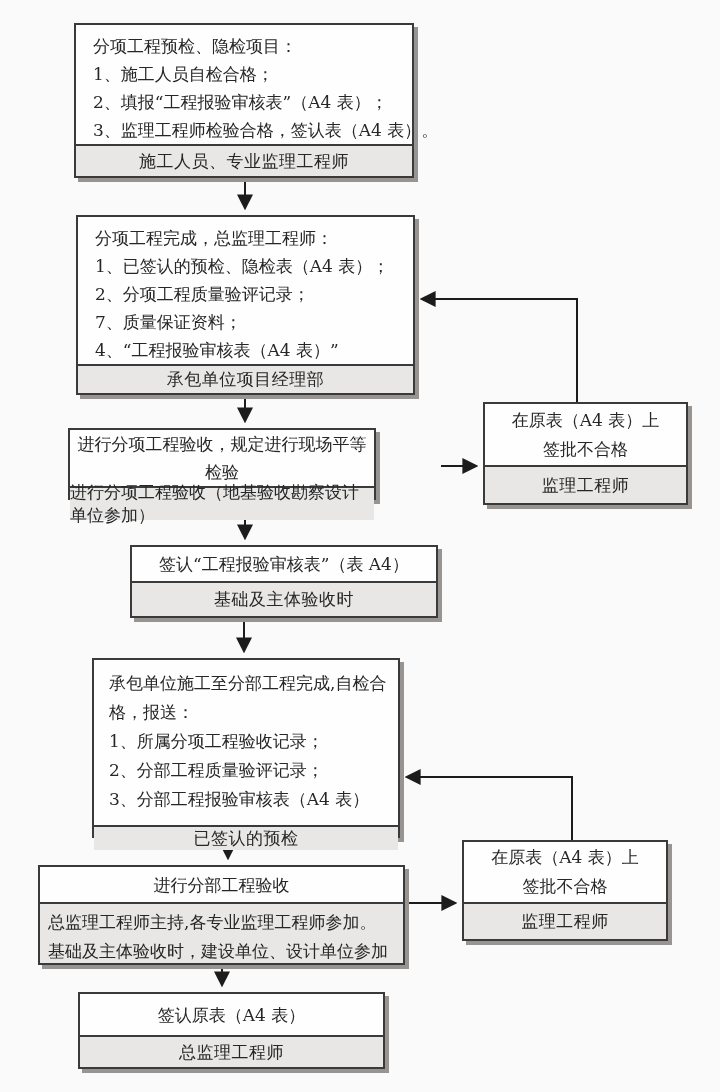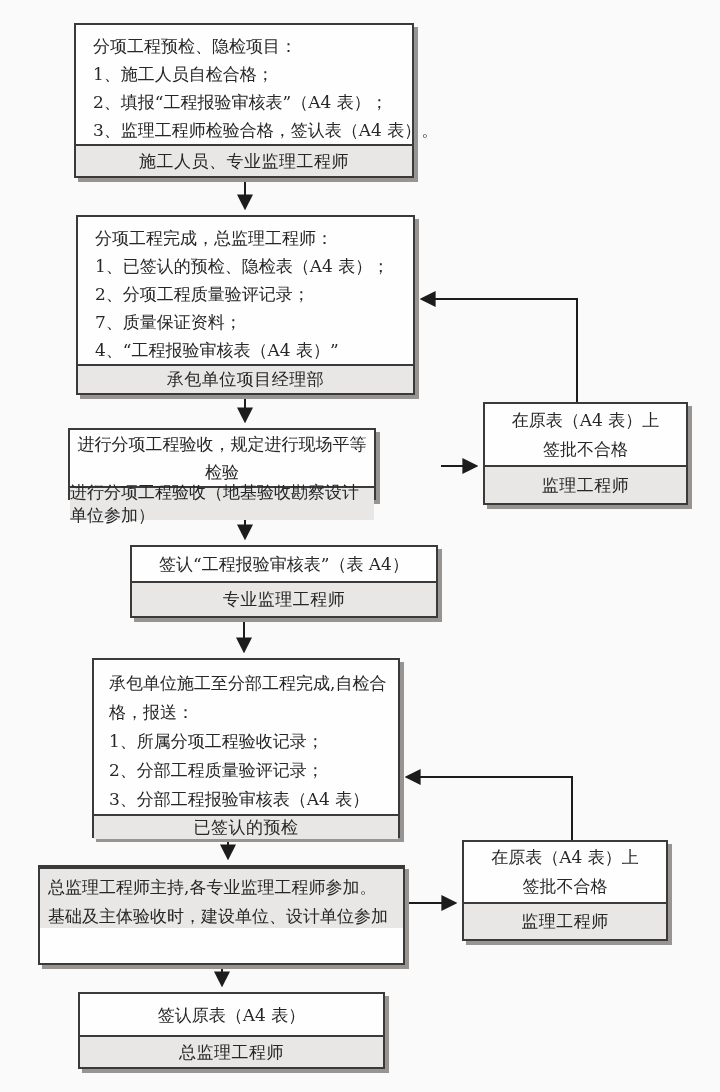--- a/index.html
+++ b/index.html
@@ -77,34 +77,35 @@
   <div class="node" style="left:483px;top:402px;width:205px;height:103px;">
     <div class="node-body body-center" style="flex-direction:column;line-height:29px;">
       <div class="tline">在原表（A4 表）上</div>
       <div class="tline">签批不合格</div>
     </div>
     <div class="node-actor" style="height:38px;">监理工程师</div>
   </div>
 
   <div class="node" style="left:90px;top:545px;width:308px;height:73px;margin-left:40px;">
     <div class="node-body body-center">签认“工程报验审核表”（表 A4）</div>
-    <div class="node-actor" style="height:35px;">专业监理工程师</div>
+    <div class="node-actor" style="height:35px;">基础及主体验收时</div>
   </div>
 
   <div class="node" style="left:92px;top:658px;width:308px;height:180px;">
-    <div class="node-body body-list" style="padding:9px 8px 0 15px;line-height:29px;border-radius:14px;">
+    <div class="node-body body-list" style="padding:9px 8px 11px 15px;line-height:29px;border-radius:14px;">
       <div class="tline wrap">承包单位施工至分部工程完成,自检合格，报送：</div>
       <div class="tline">1、所属分项工程验收记录；</div>
       <div class="tline">2、分部工程质量验评记录；</div>
       <div class="tline">3、分部工程报验审核表（A4 表）</div>
     </div>
     <div class="node-actor" style="height:35px;">已签认的预检</div>
   </div>
 
   <div class="node" style="left:38px;top:865px;width:367px;height:100px;">
+    <div class="node-body body-center">进行分部工程验收</div>
     <div class="node-actor multiline" style="height:61px;">总监理工程师主持,各专业监理工程师参加。基础及主体验收时，建设单位、设计单位参加</div>
   </div>
 
   <div class="node" style="left:462px;top:840px;width:206px;height:101px;">
     <div class="node-body body-center" style="flex-direction:column;line-height:29px;">
       <div class="tline">在原表（A4 表）上</div>
       <div class="tline">签批不合格</div>
     </div>
     <div class="node-actor" style="height:37px;">监理工程师</div>
   </div>

